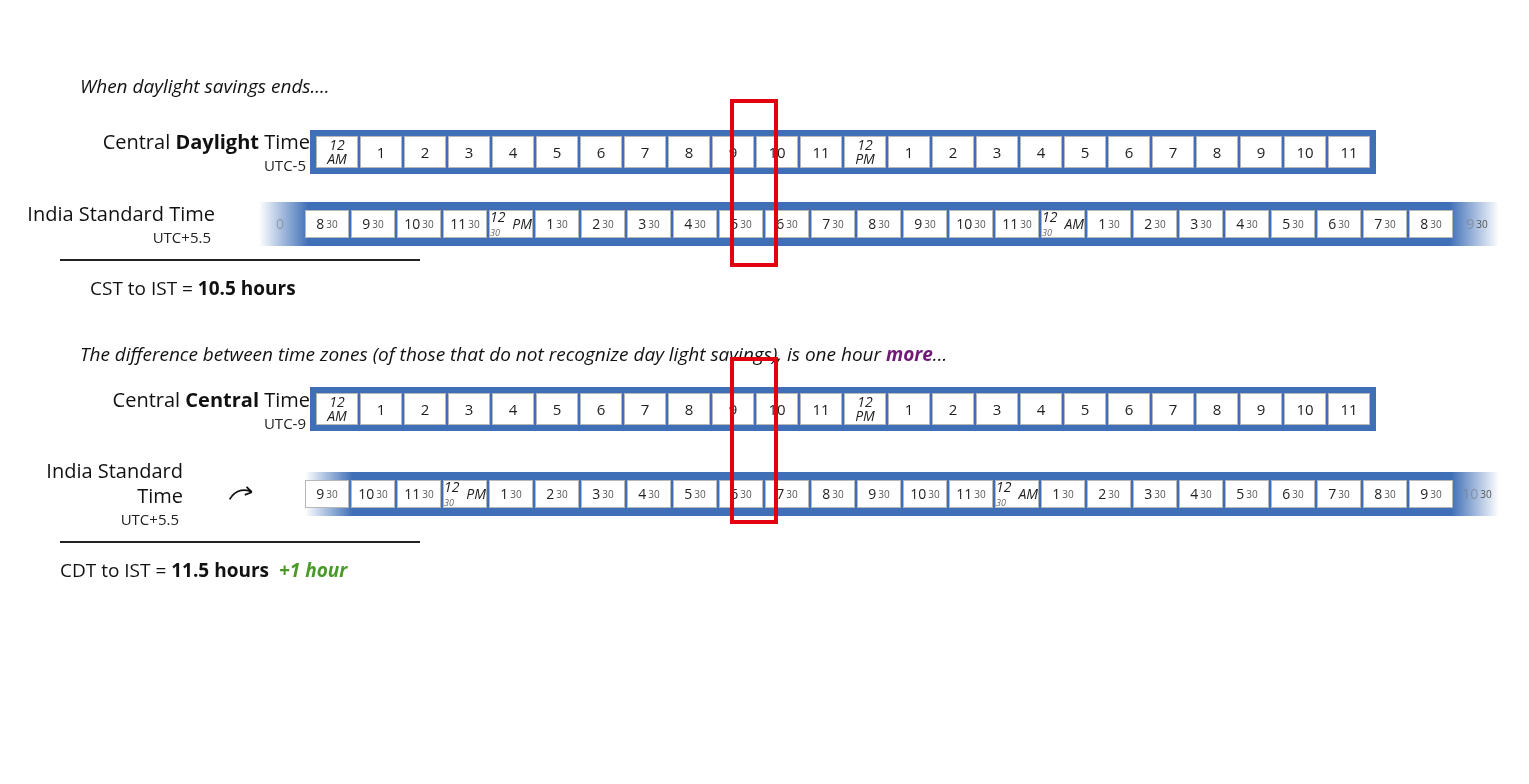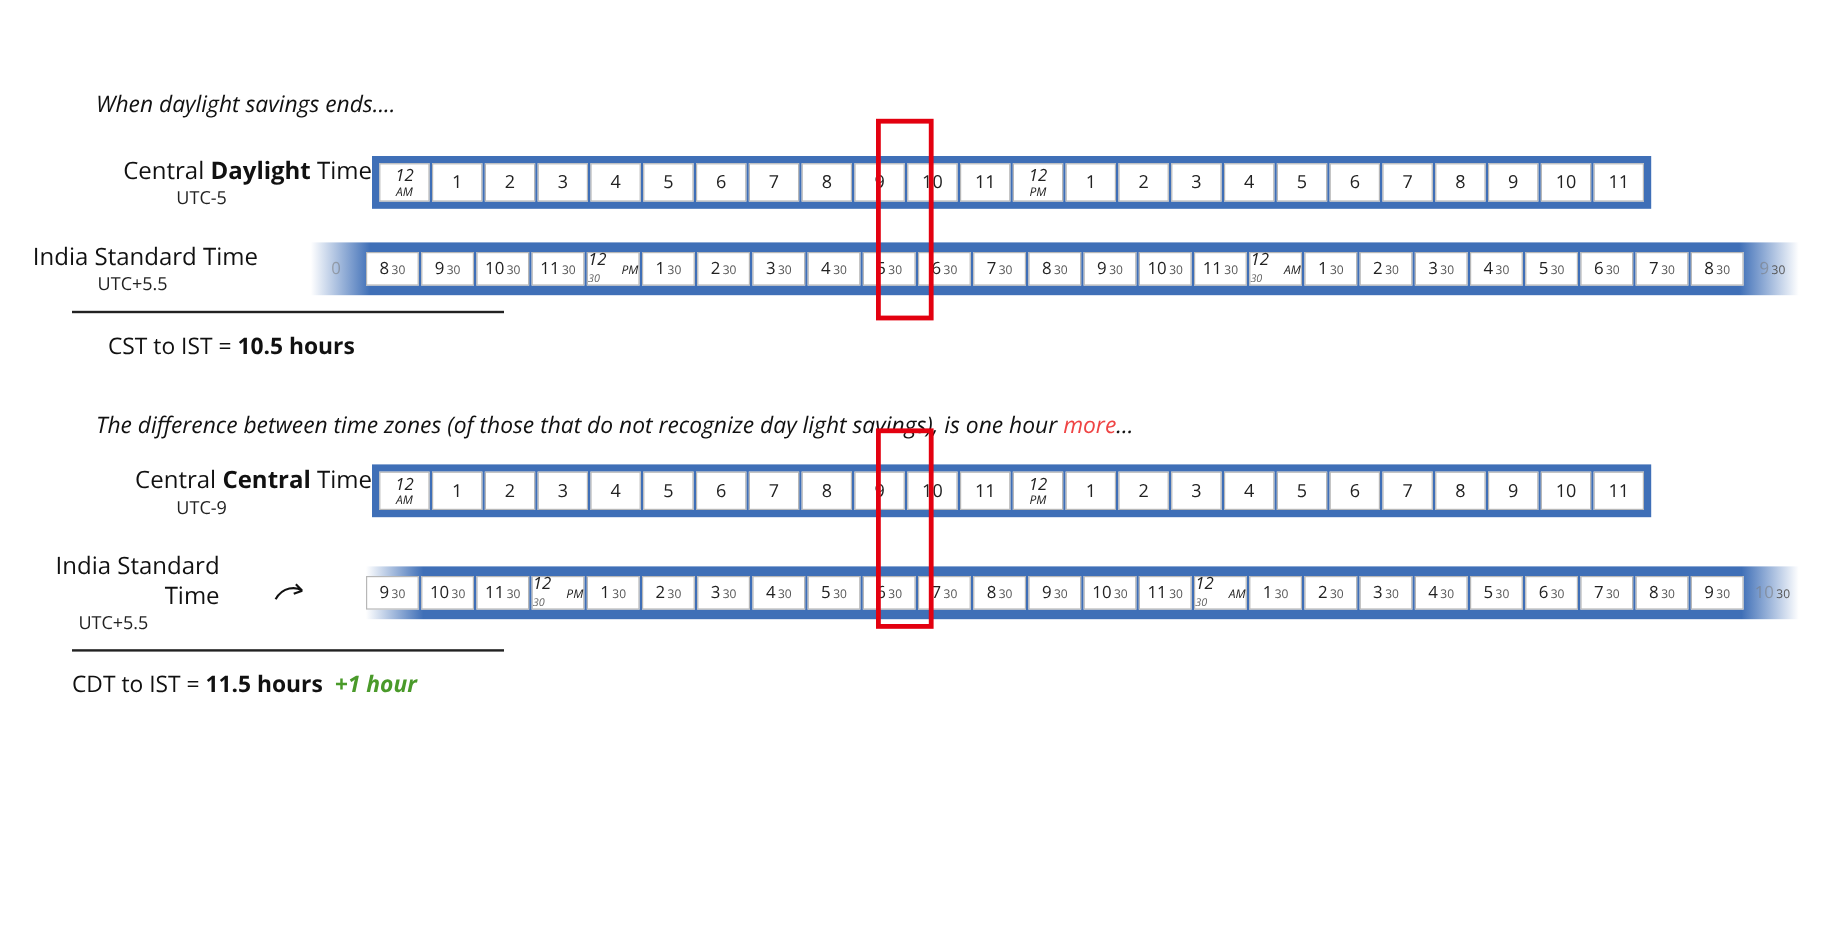--- a/index.html
+++ b/index.html
@@ -1,36 +1,36 @@
 <!DOCTYPE html>
 <html><head>
 <meta charset="utf-8">
 <style>
   html,body{margin:0;padding:0;background:#fff;font-family:"Open Sans","Segoe UI",Arial,sans-serif;color:#111;}
   .page{width:1529px;height:748px;position:relative;box-sizing:border-box;padding:30px 30px 20px 30px;margin-top:43px;}
   .intro{font-style:italic;font-size:19px;margin:0 0 30px 50px;}
   .intro2{font-style:italic;font-size:19px;margin:40px 0 20px 50px;}
-  .more{color:#ef4444;font-weight:400;}
+  .more{color:#701a75;font-weight:700;}
   .block{position:relative;margin-bottom:8px;}
   .row{display:flex;align-items:center;position:relative;}
   .label{width:280px;text-align:right;line-height:1.25;}
   .label .l1{font-size:20px;}
-  .label .l2{font-size:15px;color:#222;display:block;margin-top:2px;text-align:center;padding-right:4px;}
+  .label .l2{font-size:15px;color:#222;display:block;margin-top:2px;text-align:right;padding-right:4px;}
   .bold{font-weight:700;}
   
   .strip-solid{background:#3f6fb7;padding:6px;display:flex;gap:2px;align-items:stretch;height:44px;box-sizing:border-box;position:relative;z-index:1;}
   
   .strip-fade{padding:8px 0 8px 0;display:flex;gap:2px;align-items:stretch;height:44px;box-sizing:border-box;position:relative;z-index:1;
     background:linear-gradient(to right, rgba(63,111,183,0) 0%, #3f6fb7 4%, #3f6fb7 96%, rgba(63,111,183,0) 100%);}
   .cell{background:#fff;border:1px solid #b7b7b7;box-sizing:border-box;display:flex;align-items:center;justify-content:center;font-size:15px;flex:0 0 auto;color:#222;}
   .cell.w{width:42px;}
   .cell.h{width:44px;}
   .cell.stack{flex-direction:column;line-height:1;font-size:12px;font-style:italic;}
   .cell.stack .top{font-size:14px;}
-  .cell.stack .bot{font-size:10px;}
+  .cell.stack .bot{font-size:14px;}
   .cell.half{font-size:12px;flex-direction:row;gap:2px;}
   .cell.half .hr{font-size:14px;}
   .cell.half .m{font-size:10px;color:#555;}
   .cell.ghost{border-color:rgba(183,183,183,0);background:rgba(255,255,255,0);color:rgba(120,120,120,.55);}
   .cell.ghostR{border-color:rgba(183,183,183,0);background:rgba(255,255,255,0);color:rgba(120,120,120,.55);}
   .hr-line{height:2px;background:#222;width:360px;margin:12px 0 14px 30px;}
   .result{font-size:19px;margin-left:60px;}
   .result .b{font-weight:700;}
   .plus{color:#4a9a2a;font-weight:700;font-style:italic;margin-left:10px;}
   .highlight{position:absolute;border:4px solid #e3000f;width:44px;z-index:10;pointer-events:none;box-sizing:border-box;}

